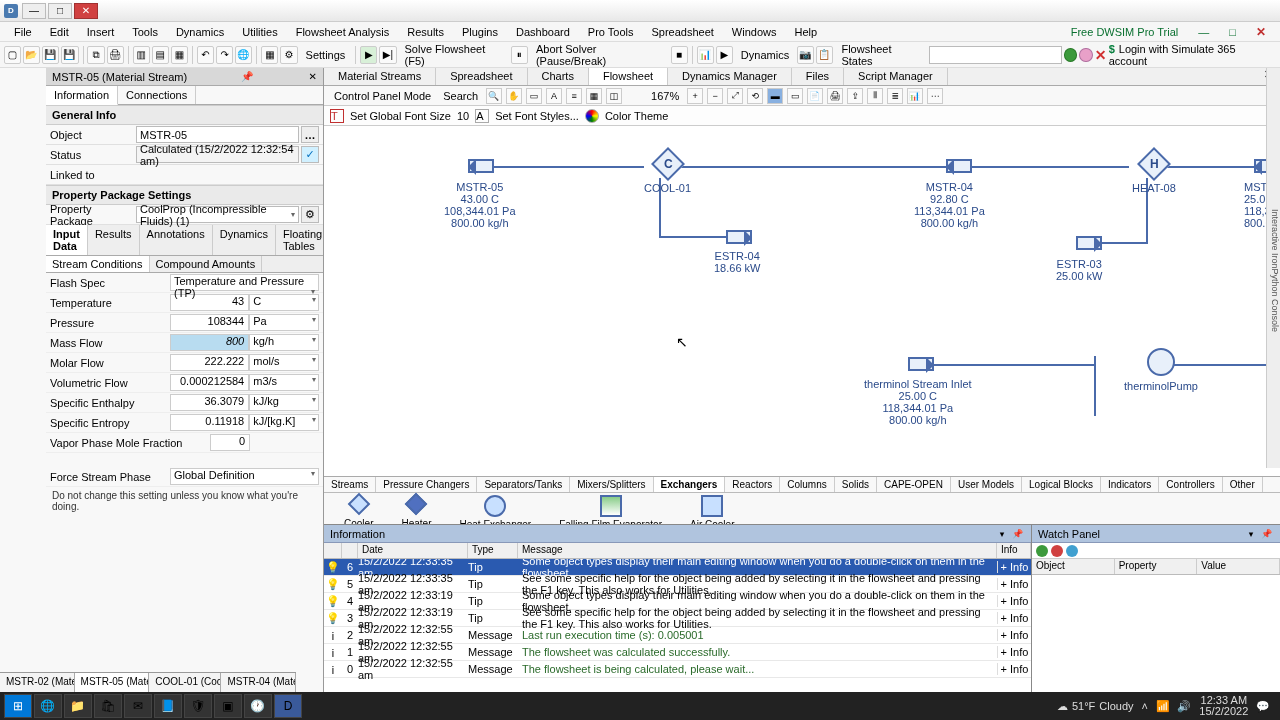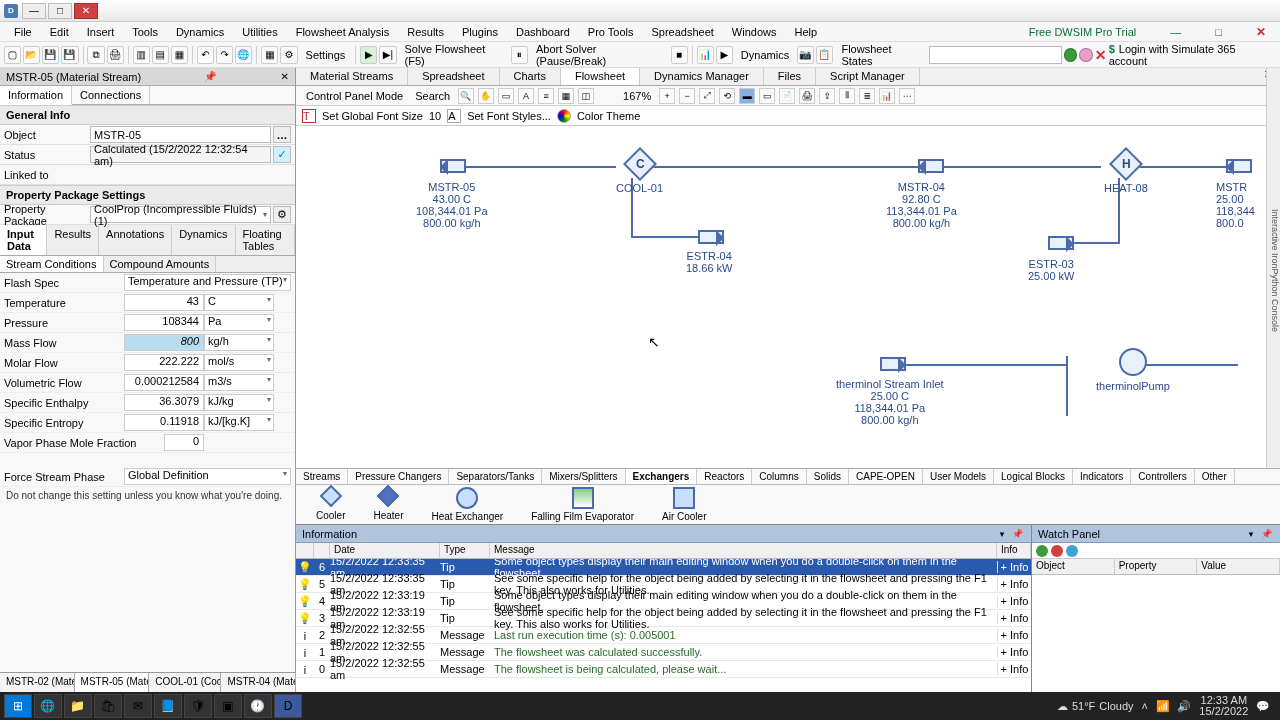--- a/index.html
+++ b/index.html
@@ -7,38 +7,38 @@
 
 .titlebar { height: 22px; background: linear-gradient(#fff, #e8e8e8); border-bottom: 1px solid #ccc; display: flex; align-items: center; padding: 0 4px; }
 .titlebar .app-icon { width: 14px; height: 14px; background: #4a7ab0; border-radius: 2px; margin-right: 4px; display:inline-flex;align-items:center;justify-content:center;color:#fff;font-size:8px;font-weight:bold; }
 .titlebar .title { flex: 1; font-size: 11px; }
 .titlebar .win-btns { display: flex; gap: 2px; }
 .titlebar .win-btn { width: 24px; height: 16px; border: 1px solid #bbb; background: #eee; display: inline-flex; align-items: center; justify-content: center; font-size: 10px; cursor: pointer; }
 .titlebar .win-btn.close { background: #d04040; color: #fff; border-color: #a03030; }
 
 .menubar { height: 20px; display: flex; align-items: center; padding-left: 6px; gap: 2px; background: #f6f6f6; border-bottom: 1px solid #ddd; }
 .menubar span { padding: 2px 8px; cursor: pointer; }
-.menubar .right { margin-left: auto; display:flex; align-items:center; gap:18px; padding-right:6px; color:#0a7030; }
+.menubar .right { margin-left: auto; display:flex; align-items:center; gap:4px; padding-right:6px; color:#0a7030; }
 .menubar .right .x { color:#c03030; font-weight:bold; font-size:12px; }
 
 .toolbar { height: 26px; display: flex; align-items: center; padding: 0 4px; gap: 2px; background: #f6f6f6; border-bottom: 1px solid #ddd; }
 .toolbar .tbtn { width: 18px; height: 18px; border: 1px solid #ccc; background: #fafafa; border-radius: 2px; display: inline-flex; align-items: center; justify-content: center; font-size: 10px; cursor: pointer; }
 .toolbar .sep { width: 1px; height: 18px; background: #ccc; margin: 0 2px; }
 .toolbar .tlink { padding: 2px 6px; cursor: pointer; }
 .toolbar .green-dot { width:14px;height:14px;background:#3c9a3c;border-radius:50%;border:1px solid #2a7a2a; }
 .toolbar .pink-dot { width:14px;height:14px;background:#e8a0c8;border-radius:50%;border:1px solid #b070a0; }
 .toolbar .red-x { color:#d03030;font-weight:bold;font-size:14px; }
 .toolbar .states-combo { border:1px solid #bbb; width:140px; height:18px; padding:1px 4px; background:#fff; }
 .toolbar .right-login { margin-left:auto; padding-right:8px; cursor:pointer; }
 .toolbar .right-login::before { content:"$"; color:#0a8040; font-weight:bold; margin-right:4px; }
 
 .main-area { display: flex; height: 624px; }
 
 
-.left-panel { width: 296px; border-right: 1px solid #999; display: flex; flex-direction: column; background:#f8f8f8; }
+.left-panel { width: 324px; border-right: 1px solid #999; display: flex; flex-direction: column; background:#f8f8f8;padding-left:46px; }
 .left-panel .panel-tab { height: 18px; background: #d8d8d8; border-bottom: 1px solid #aaa; display:flex; align-items:center; padding:0 6px; font-size:11px; }
 .left-panel .panel-tab .pin { margin-left:auto; font-size:10px; cursor:pointer; }
 .left-panel .subtabs { display:flex; border-bottom:1px solid #aaa; }
 .left-panel .subtabs span { padding:3px 8px; border-right:1px solid #ccc; cursor:pointer; }
 .left-panel .subtabs span.active { background:#fff; border-bottom:1px solid #fff; margin-bottom:-1px; }
 
 .section-title { background:#eaeaea; padding:3px 6px; font-weight:bold; border-top:1px solid #ccc; border-bottom:1px solid #ccc; }
 .prop-row { display:flex; align-items:center; height:20px; border-bottom:1px solid #e0e0e0; padding:0 4px; }
 .prop-row .plabel { width:86px; }
 .prop-row .pval { flex:1; border:1px solid #bbb; padding:1px 3px; background:#fff; height:17px; display:flex; align-items:center; }
@@ -89,21 +89,21 @@
 .block { position:absolute; text-align:center; color:#2a4a8a; font-size:11px; }
 .block .shape { width:24px; height:24px; border:2px solid #4a6aaa; background:#e8f0fa; transform:rotate(45deg); margin:0 auto 6px; display:flex;align-items:center;justify-content:center; }
 .block .shape span { transform:rotate(-45deg); font-weight:bold; font-size:12px; }
 .block .circle { width:28px;height:28px;border:2px solid #4a6aaa;background:#e8f0fa;border-radius:50%;margin:0 auto 4px; }
 .arrow { position:absolute; color:#4a6aaa; }
 .arrow-box { width:26px;height:14px;border:2px solid #4a6aaa;background:#e8f0fa; position:relative; }
 .arrow-box::after { content:""; position:absolute; right:-10px; top:-2px; border:8px solid transparent; border-left-color:#4a6aaa; }
 .arrow-box.left::after { right:auto; left:-10px; border-left-color:transparent; border-right-color:#4a6aaa; }
 .line { position:absolute; background:#4a6aaa; }
 
-.palette { height:56px; border-top:1px solid #aaa; display:flex; flex-direction:column; background:#f8f8f8; }
+.palette { height:48px; border-top:1px solid #aaa; display:flex; flex-direction:column; background:#f8f8f8; }
 .palette-tabs { display:flex; border-bottom:1px solid #bbb; }
 .palette-tabs span { padding:2px 7px; border-right:1px solid #ccc; cursor:pointer; font-size:10px; }
 .palette-tabs span.active { background:#fff; font-weight:bold; }
 .palette-items { flex:1; display:flex; align-items:center; gap:28px; padding:2px 20px; }
 .palette-item { text-align:center; cursor:pointer; }
 .palette-item .pi-icon { width:22px; height:22px; margin:0 auto 2px; border:2px solid #4a6aaa; background:#c8e0ff; }
 .palette-item .pi-icon.diamond { transform:rotate(45deg); width:16px; height:16px; margin-bottom:6px; }
 .palette-item .pi-icon.circle { border-radius:50%; }
 .palette-item .pi-label { font-size:10px; }
 

